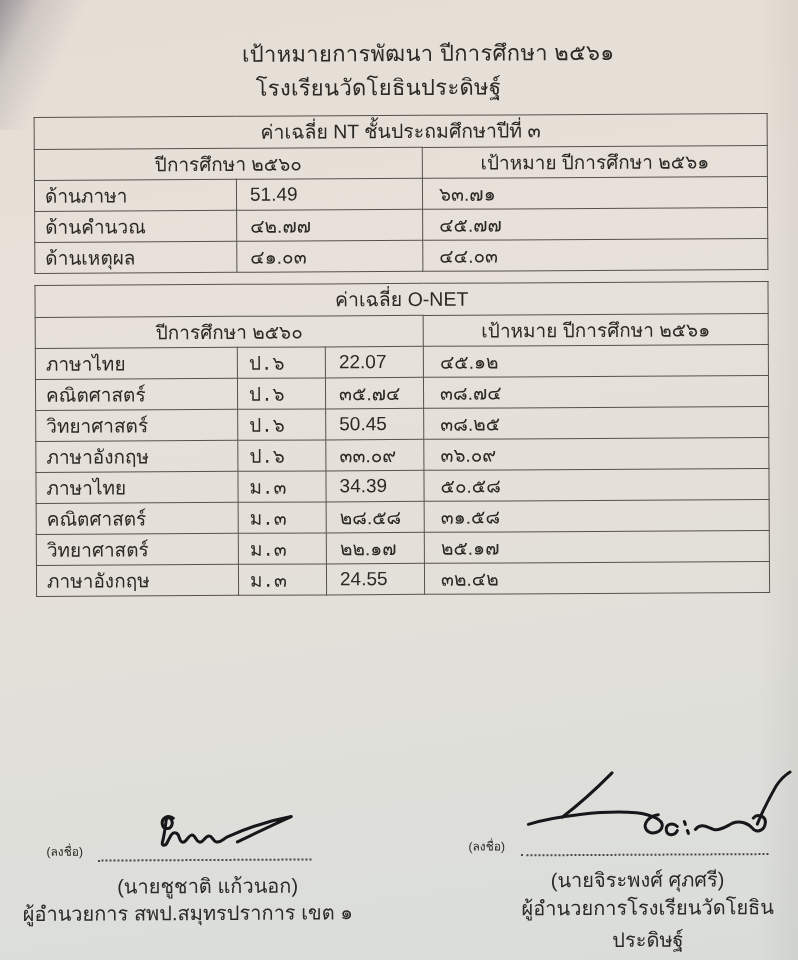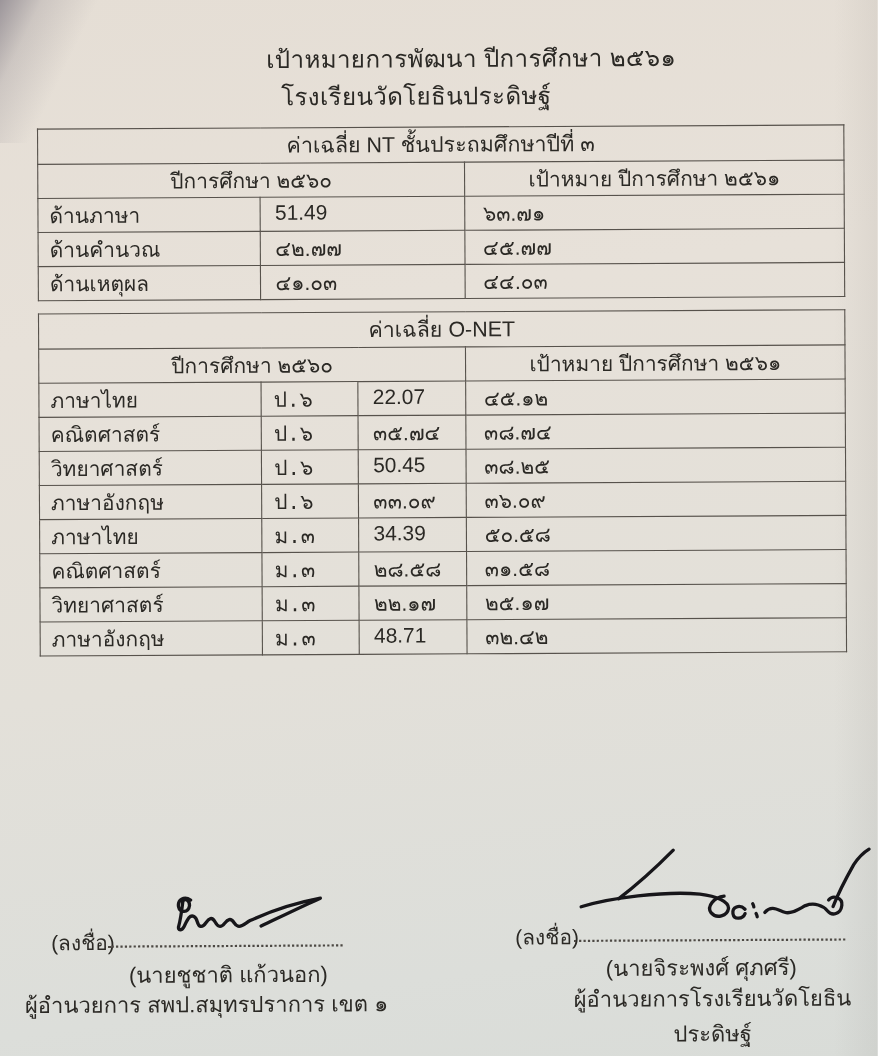--- a/index.html
+++ b/index.html
@@ -34,21 +34,21 @@
   td.c-tgt{padding-left:16px !important;}
   td.c-lvl{padding-left:11px !important;font-family:Liberation Mono, monospace;}
   .nt-table{top:115px;}
   .nt-table tr{height:28px;}
   .nt-table tr.data-row{height:29px;}
   .onet-table{top:283px;}
   .onet-table tr{height:28px;}
   .onet-table tr.title-row{height:27px;}
   .onet-table tr.data-row{height:28.4px;}
 
-  .sig-label{position:absolute;font-size:19px;}
+  .sig-label{position:absolute;font-size:12px;}
   .sig-dots{position:absolute;height:18px;border-bottom:2px dotted #4c4843;}
   .sig-name{position:absolute;text-align:center;font-size:20px;}
   .sig-role{position:absolute;text-align:center;font-size:20px;}
   .sig-ink{position:absolute;}
   .sig-ink path{fill:none;stroke:#17161a;stroke-width:3;stroke-linecap:round;stroke-linejoin:round;}
 </style>
 </head>
 <body>
 
 <div class="corner-shade"></div>
@@ -144,21 +144,21 @@
     </tr>
     <tr class="data-row">
       <td>วิทยาศาสตร์</td>
       <td class="c-lvl">ม.๓</td>
       <td class="c-val">๒๒.๑๗</td>
       <td class="c-tgt">๒๕.๑๗</td>
     </tr>
     <tr class="data-row">
       <td>ภาษาอังกฤษ</td>
       <td class="c-lvl">ม.๓</td>
-      <td class="c-val">48.71</td>
+      <td class="c-val">24.55</td>
       <td class="c-tgt">๓๒.๔๒</td>
     </tr>
   </tbody>
     </table>
 
   <svg class="sig-ink" style="left:155px;top:812px;" width="140" height="36" viewBox="0 0 140 36">
     <path d="M16,5 C10,1 4,5 5,11 C6,17 14,17 15,10 C15,5 11,3 9,6 C8,14 7,22 5,29 C4,33 8,33 10,29 C13,23 15,18 19,20 C23,22 21,28 25,29 C29,30 30,23 34,22 C38,21 38,28 42,29 C46,30 47,24 51,23 C55,22 55,28 59,29 C63,30 66,26 70,24 C90,15 112,8 134,4 C120,10 95,22 80,29"></path>
   </svg>
   <span class="sig-label" style="left:44px;top:840px;">(ลงชื่อ)</span>
   <div class="sig-dots" style="left:96px;top:840px;width:213px;"></div>

